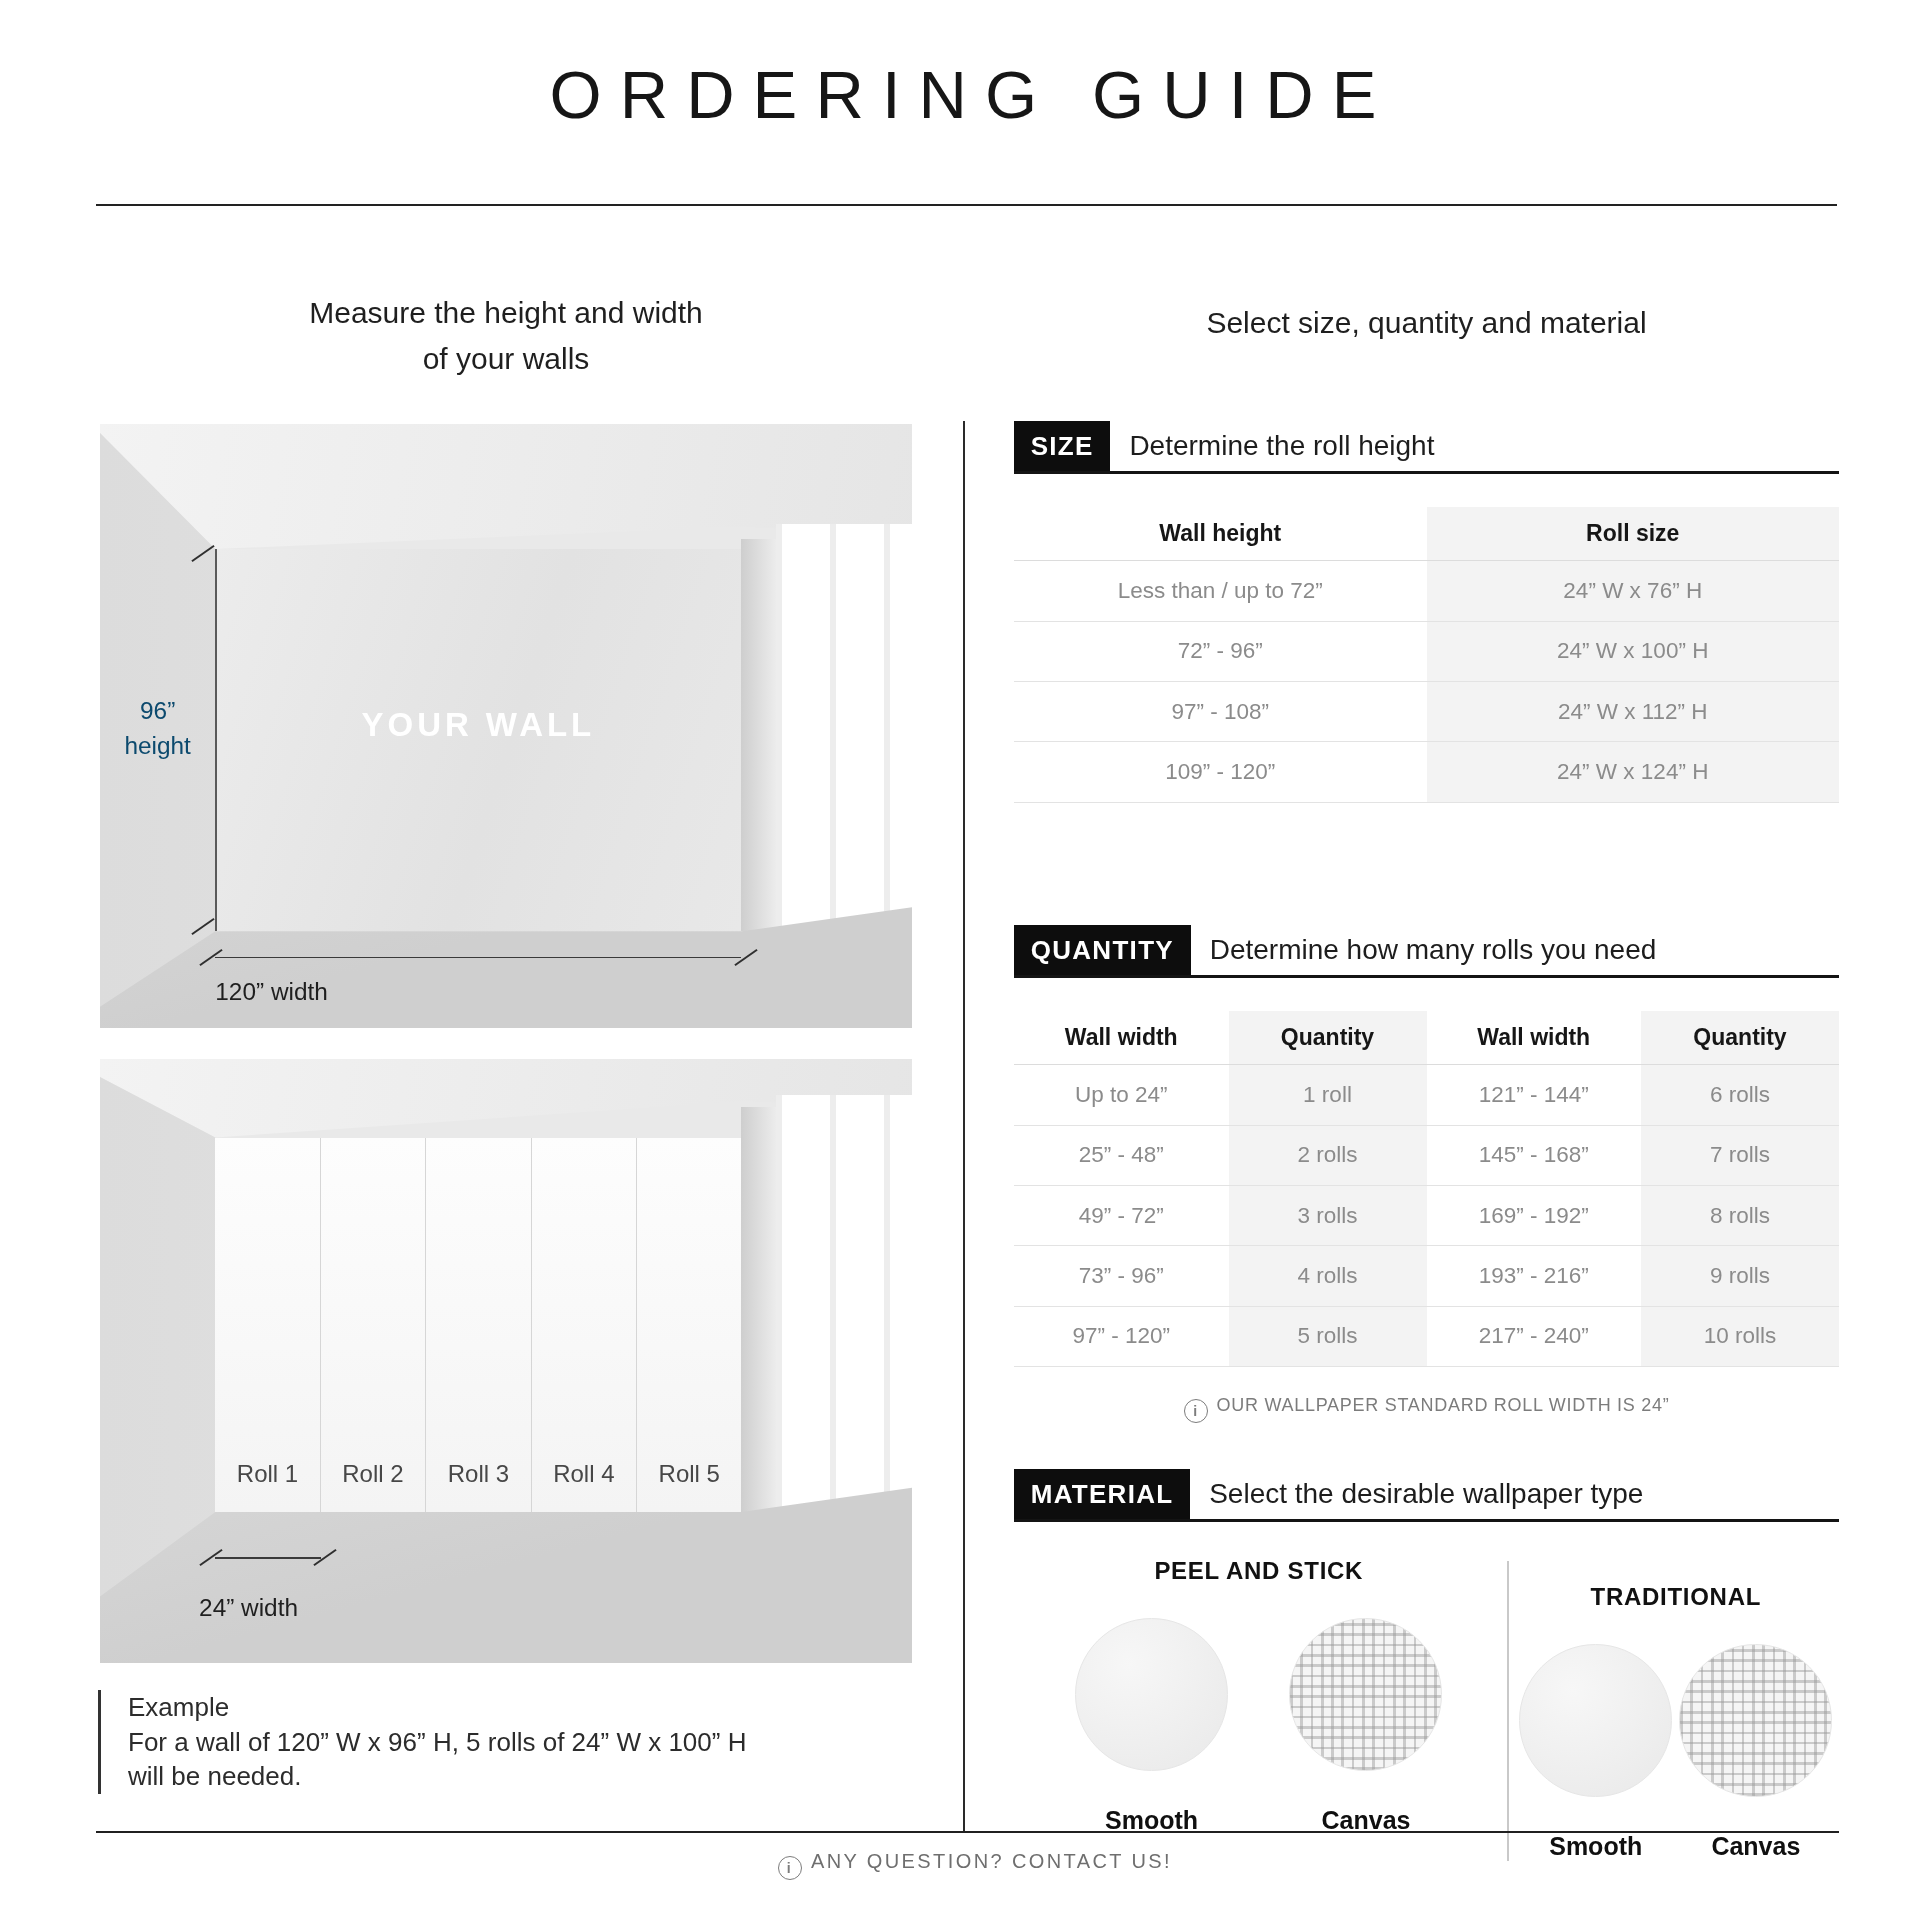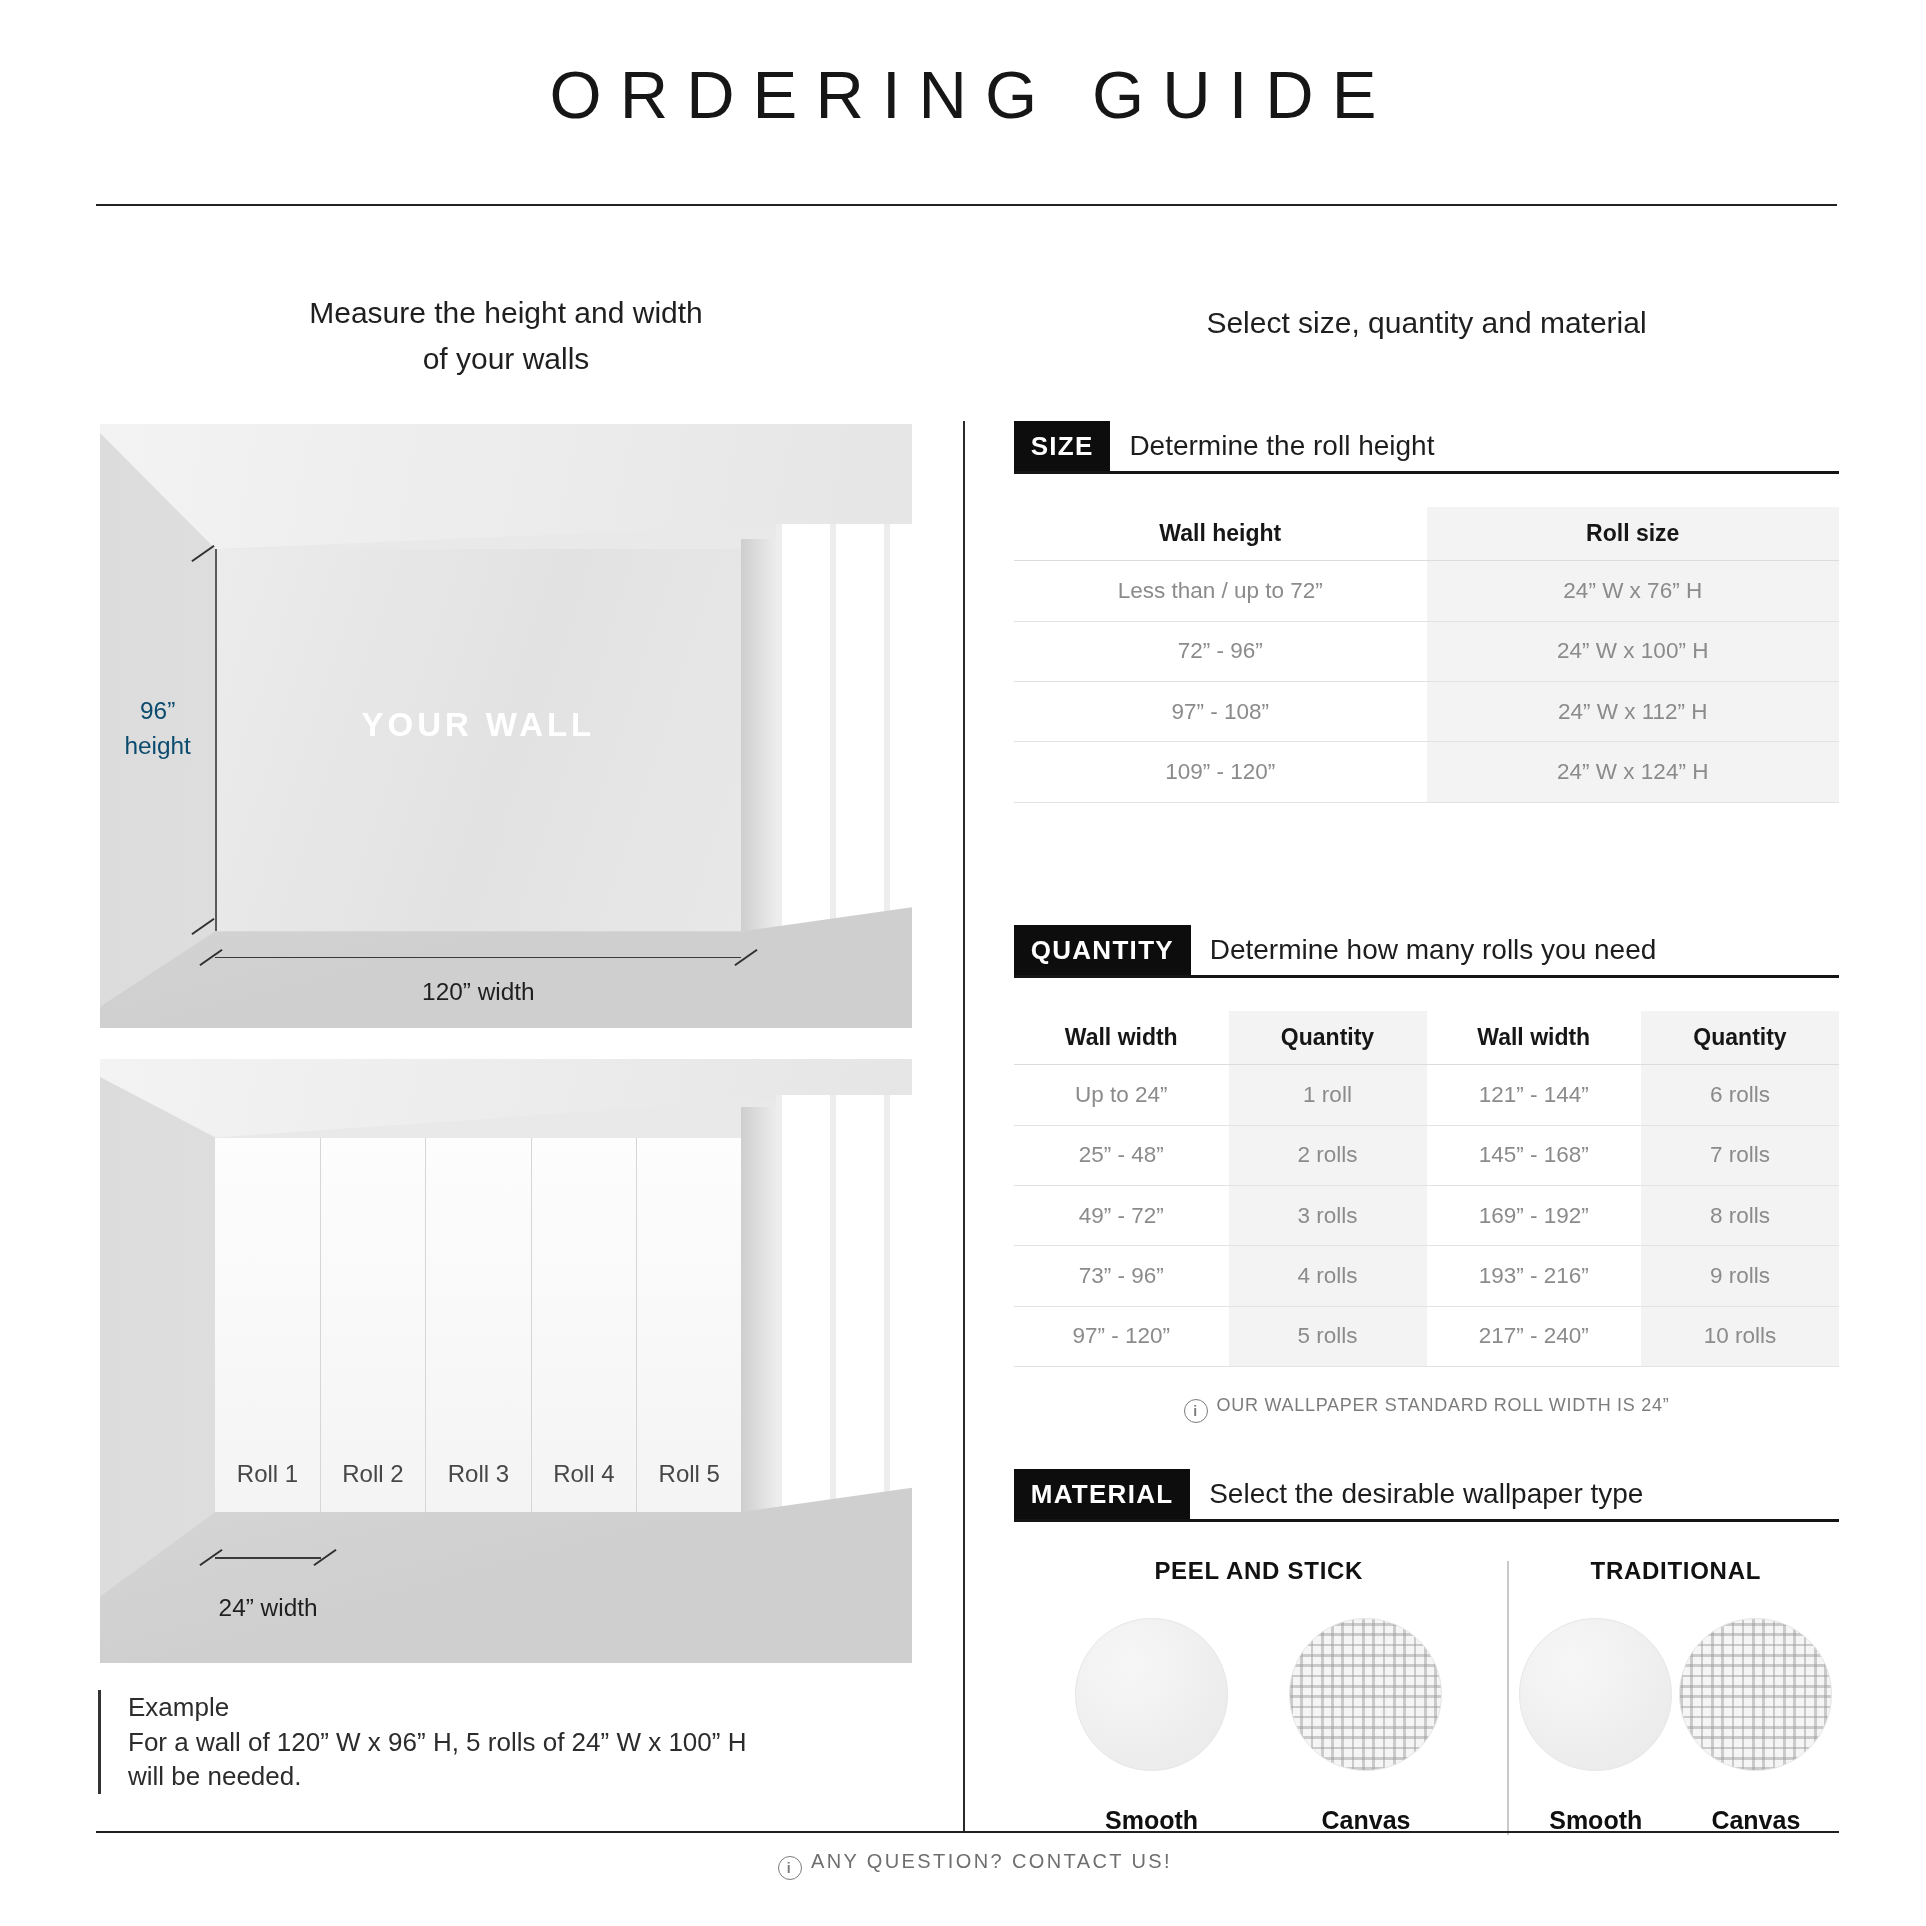--- a/index.html
+++ b/index.html
@@ -54,21 +54,21 @@
   .dim-v .t1{top:-9px;} .dim-v .t2{bottom:-9px;}
   .dim-h{position:absolute;height:1.3px;background:#3a3a3a;}
   .r1 .dim-h{left:14.2%;width:64.8%;top:88.2%;}
   .r2 .dim-h{left:14.2%;width:13%;top:82.5%;}
   .dim-h .dim-tick{top:-13px;}
   .dim-h .t1{left:-5.1px;} .dim-h .t2{right:-5.1px;}
 
   .height-label{position:absolute;left:0;width:14.2%;top:44.5%;text-align:center;font-size:24.4px;line-height:1.45;color:#0c4a6e;}
   .your-wall{position:absolute;left:0;top:41%;width:100%;text-align:center;
     font-size:33px;font-weight:bold;letter-spacing:0.12em;color:#ffffff;}
-  .width-label{position:absolute;text-align:center;font-size:24.4px;color:#1f1f1f;}
+  .width-label{position:absolute;font-size:24.4px;color:#1f1f1f;}
   .r1 .width-label{left:14.2%;width:64.8%;top:91.8%;}
   .r2 .width-label{left:12.2%;width:17%;top:88.5%;}
 
   
   .rolls{position:absolute;left:14.2%;width:64.8%;top:13%;height:62%;display:flex;}
   .roll{flex:1;position:relative;background:linear-gradient(#fdfdfd,#f4f4f4);border-right:1.3px solid #d6d6d6;}
   .roll:last-child{border-right:none;}
   .roll-label{position:absolute;bottom:24.4px;width:100%;text-align:center;font-size:24px;color:#474747;}
 
   
@@ -96,21 +96,21 @@
   .qty-table col.w{width:26%;} .qty-table col.q{width:24%;}
 
   .note{margin-top:28px;text-align:center;font-size:18px;letter-spacing:0.04em;color:#7c7c7c;}
   .info-icon{display:inline-flex;width:22px;height:22px;border:1.9px solid #7c7c7c;border-radius:50%;
     align-items:center;justify-content:center;font-size:14px;font-weight:bold;vertical-align:-5.1px;margin-right:9px;color:#7c7c7c;font-style:normal;}
 
   
   .mat-groups{display:flex;margin-top:35px;align-items:stretch;}
   .mat-group{text-align:center;}
   .mat-group.g1{flex:3;}
-  .mat-group.g2{flex:2;}
+  .mat-group.g2{flex:2;margin-top:26px;}
   .mat-divider{width:1.3px;background:#c9c9c9;margin:3.9px 3.9px 0 3.9px;}
   .mat-title{font-size:24px;font-weight:bold;letter-spacing:0.03em;color:#111;}
   .swatches{display:flex;justify-content:space-evenly;margin-top:33px;}
   .swatch{width:154px;}
   .circle{width:153px;height:153px;border-radius:50%;border:0.6px solid #e6e6e6;box-sizing:border-box;}
   .tex-smooth{background:radial-gradient(circle at 35% 30%,#f7f7f7,#ececec 75%,#e9e9e9);}
   .tex-fabric{background-color:#f2f2f2;
     background-image:repeating-linear-gradient(90deg,rgba(190,190,190,.35) 0 1.3px,transparent 1.3px 5.1px),
                      repeating-linear-gradient(0deg,rgba(200,200,200,.3) 0 1.3px,transparent 1.3px 5.1px);}
   .tex-canvas{background-color:#f5f5f5;

